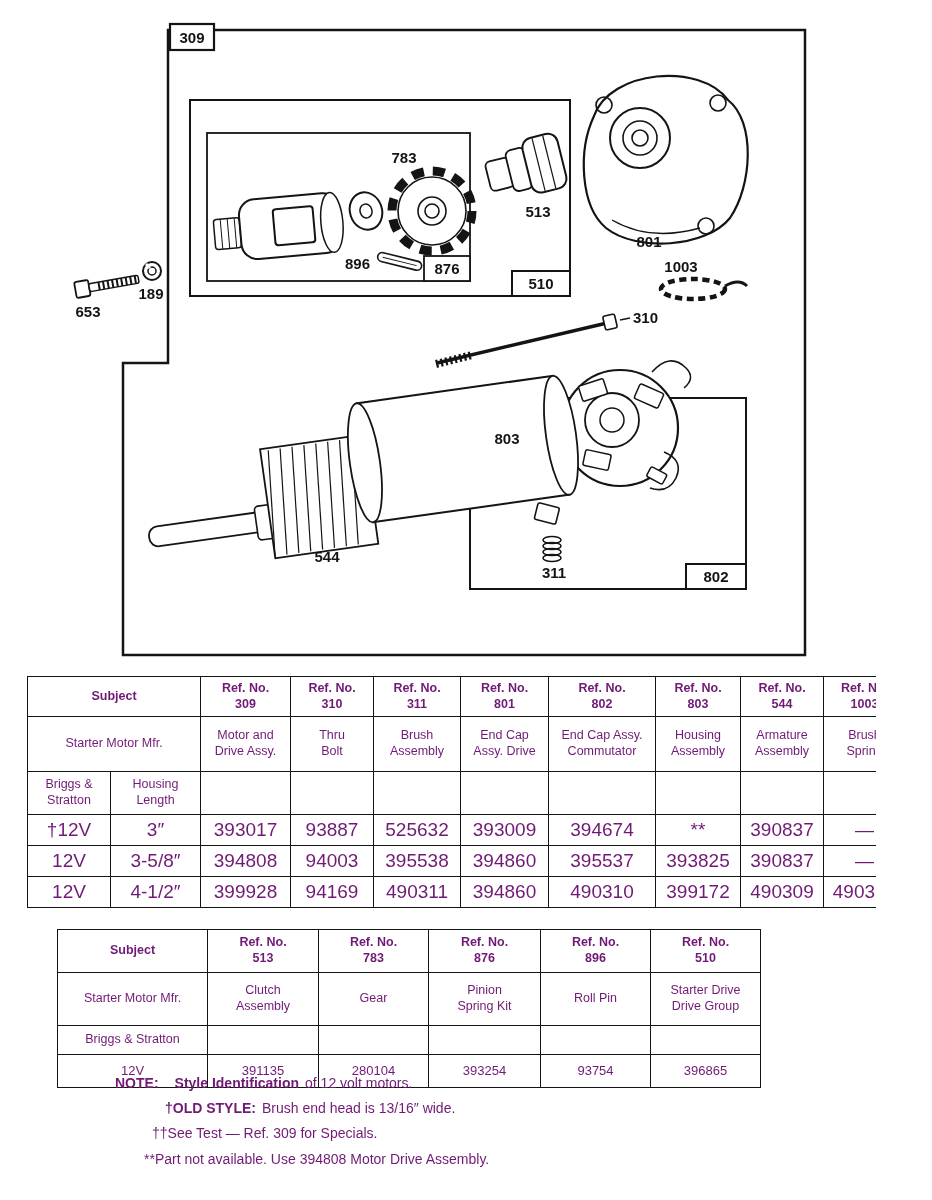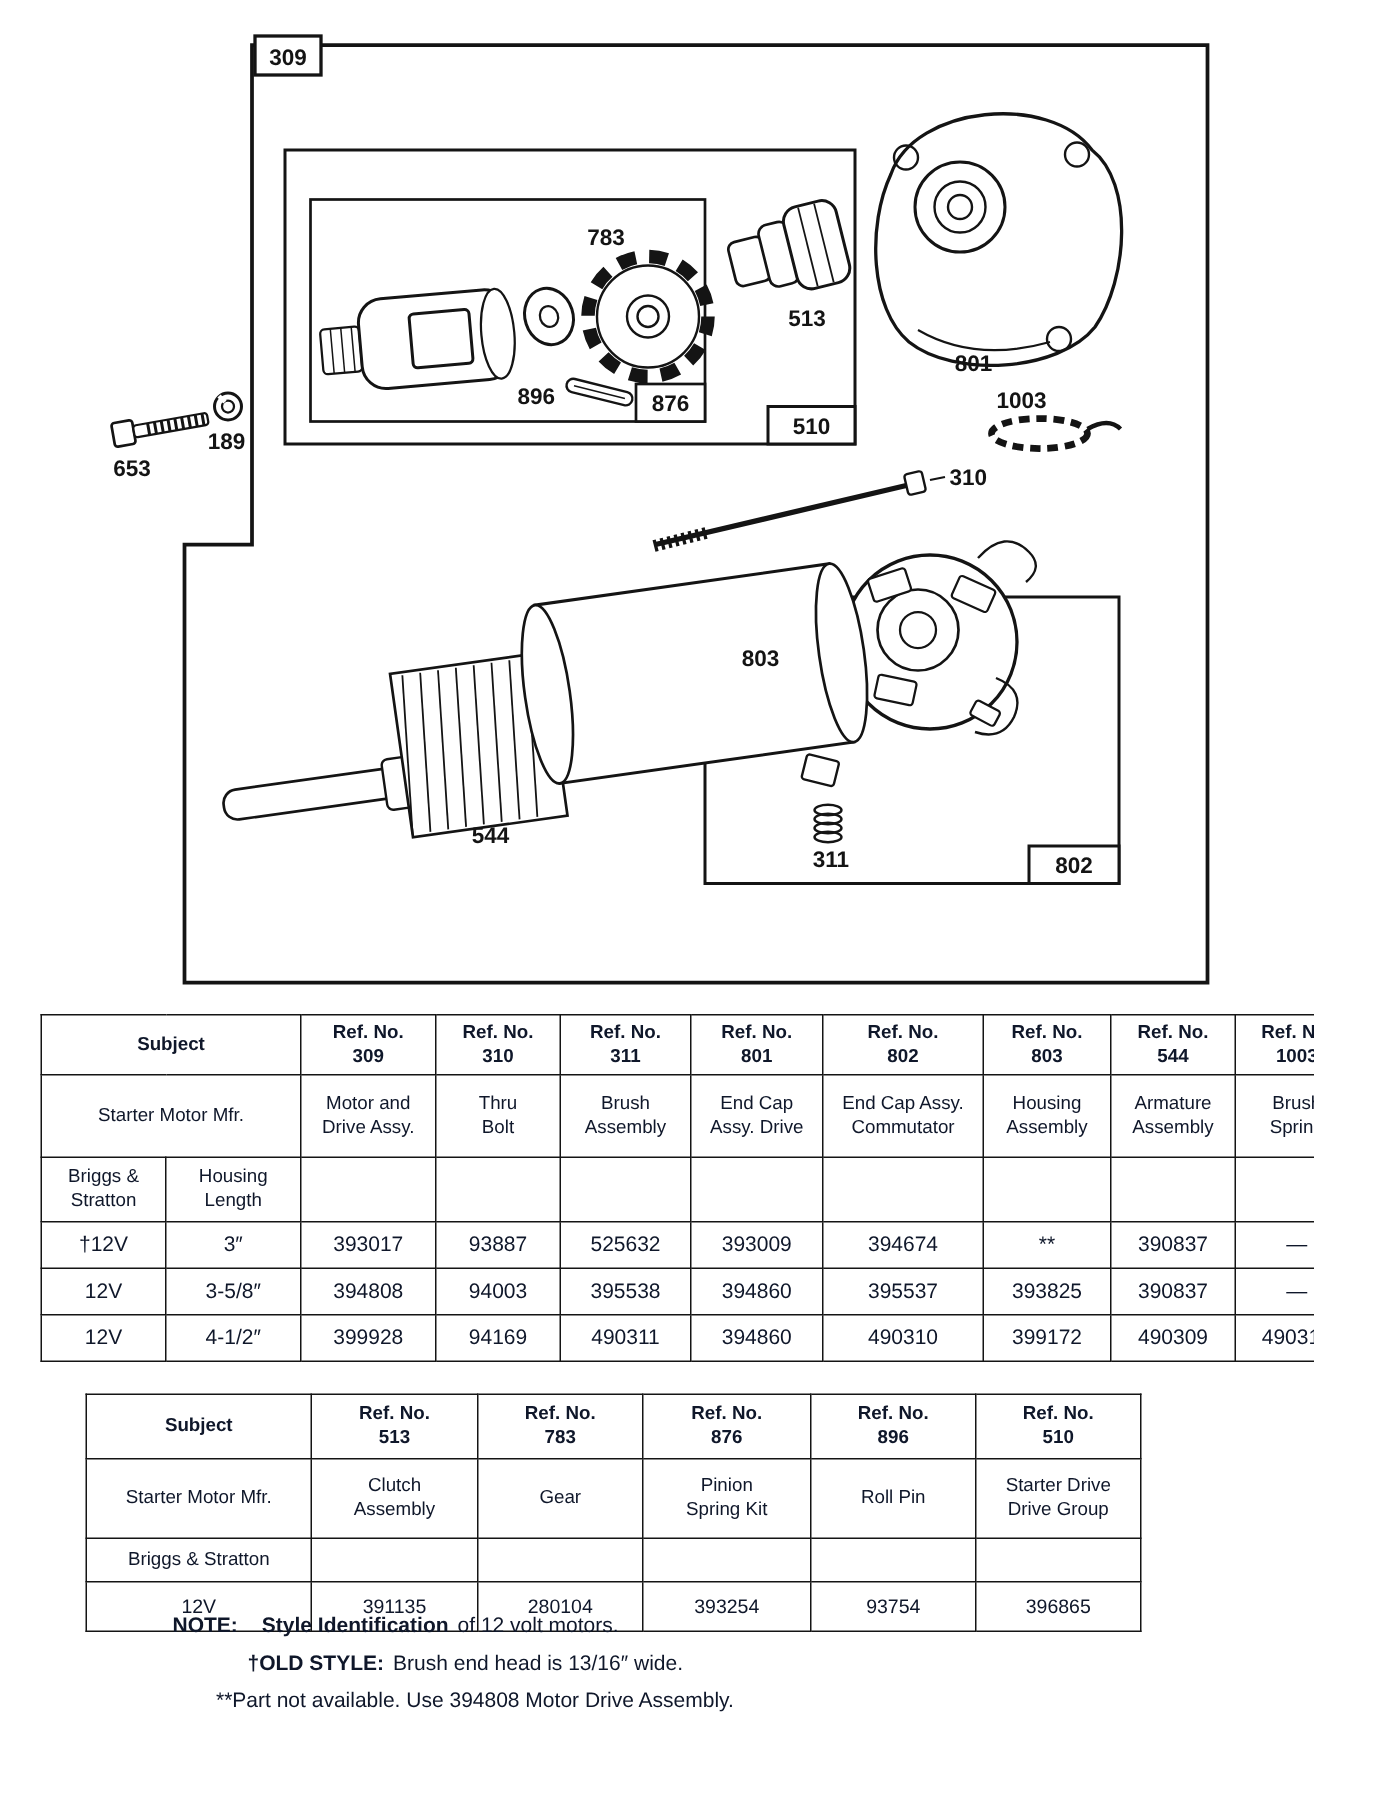--- a/index.html
+++ b/index.html
@@ -1,29 +1,29 @@
 <!DOCTYPE html>
 <html><head>
 <meta charset="utf-8">
 <style>
   html,body{margin:0;padding:0;background:#ffffff;}
   .page{position:relative;width:876px;height:1200px;background:#ffffff;
-        font-family:"Liberation Sans",sans-serif;color:#0f172a;overflow:hidden;}
+        font-family:"Liberation Sans",sans-serif;color:#701a75;overflow:hidden;}
   svg.diagram{position:absolute;left:0;top:0;}
   .co{font-family:"Liberation Sans",sans-serif;font-weight:bold;font-size:15px;fill:#141414;}
   table{border-collapse:collapse;table-layout:fixed;border-radius:28px;}
   .t1{position:absolute;left:27px;top:676px;width:878px;}
   .t2{position:absolute;left:57px;top:929px;width:703px;}
   td{border:1.6px solid #141414;text-align:center;vertical-align:middle;
      font-size:12.5px;line-height:1.25;padding:2px 3px;white-space:pre-line;}
   .r-hdr td{font-weight:bold;}
   .t1 .r-hdr td{height:35px}
   .t1 .r-desc td{height:50px}
   .t1 .r-sub td{height:38px}
-  .t1 .r-data td{height:26px;font-size:14px}
+  .t1 .r-data td{height:26px;font-size:19px}
   .t2 .r-hdr td{height:38px}
   .t2 .r-desc td{height:48px}
   .t2 .r-sub td{height:24px}
   .t2 .r-data td{height:28px;font-size:13px}
   .notes{position:absolute;left:115px;top:1074px;font-size:14px;width:700px;}
   .note-line{margin-bottom:7px;line-height:1.3;}
   .nb{font-weight:bold;margin-right:6px;}
   .nb:empty{display:none;}
   .nb-first{margin-right:16px;}
   .ind1{padding-left:60px}.ind2{padding-left:50px}.ind3{padding-left:37px}.ind4{padding-left:29px}
@@ -332,18 +332,21 @@
     </tbody>
   </table>
 
   <div class="notes">
     <div class="note-line">
       <span class="nb nb-first">NOTE:</span><span class="nb">Style Identification</span><span>of 12 volt motors.</span>
     </div>
     <div class="note-line ind2">
       <span class="nb">†OLD STYLE:</span><span>Brush end head is 13/16″ wide.</span>
     </div>
+    <div class="note-line ind3">
+      <span>††See Test — Ref. 309 for Specials.</span>
+    </div>
     <div class="note-line ind4">
       <span>**Part not available. Use 394808 Motor Drive Assembly.</span>
     </div>
   </div>
 
 </div>
 
 </body></html>

